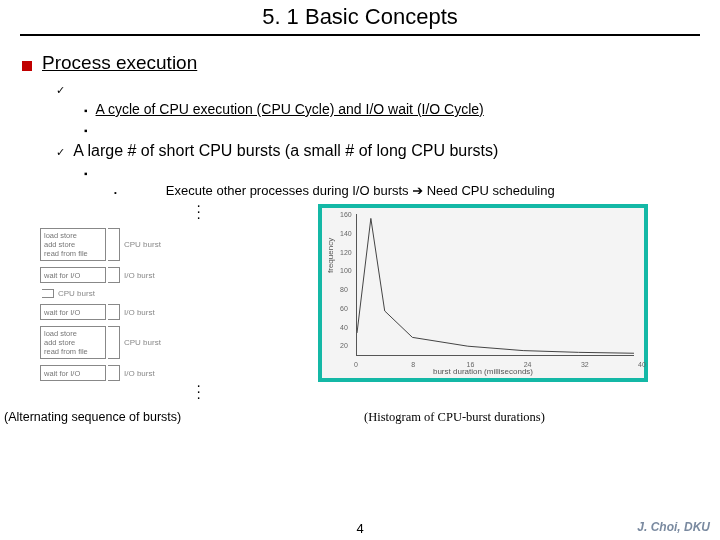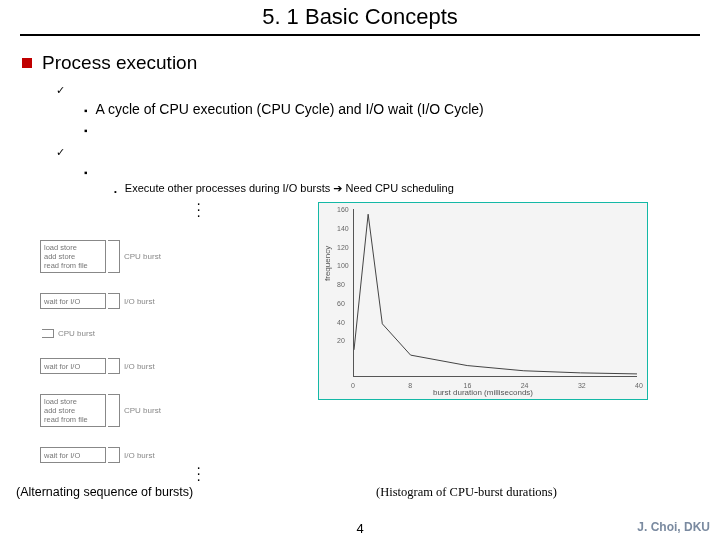--- a/index.html
+++ b/index.html
@@ -20,84 +20,84 @@
   .hr {
     border: none;
     border-top: 2px solid #000;
     margin: 4px 20px 0 20px;
   }
   .content {
     padding: 10px 22px 0 22px;
     font-size: 14px;
     color: #000;
   }
-  .lvl1 { display:flex; align-items:flex-start; margin-top:6px; }
+  .lvl1 { display:flex; align-items:center; margin-top:6px;text-decoration:underline; }
   .lvl1 .bullet-sq { width:10px; height:10px; background:#c00000; margin-right:10px; margin-top:6px; flex-shrink:0; }
   .lvl1 .txt { font-size: 19px; }
   .lvl2 { display:flex; align-items:flex-start; margin-left:34px; margin-top:6px; }
   .lvl2 .check { font-size:11px; margin-right:8px; margin-top:4px; flex-shrink:0; }
   .lvl2 .txt { font-size:16px; }
   .lvl3 { display:flex; align-items:flex-start; margin-left:62px; margin-top:4px; }
   .lvl3 .sq { font-size:10px; margin-right:8px; margin-top:4px; flex-shrink:0; }
-  .lvl3 .txt { font-size:14px; }
+  .lvl3 .txt { font-size:14px;text-decoration:underline; }
   .lvl4 { display:flex; align-items:flex-start; margin-left:92px; margin-top:4px; }
   .lvl4 .dot { font-size:8px; margin-right:8px; margin-top:5px; flex-shrink:0; }
-  .lvl4 .txt { font-size:11px; }
+  .lvl4 .txt { font-size:13px;margin-left:41px; }
   .sp-cpu { }
   .sp-io { }
   .figures {
     display:flex;
     margin-top:6px;
     padding: 0 18px 0 40px;
     gap: 18px;
     align-items:flex-start;
   }
   .fig-left { width: 260px; }
   .dots-v { text-align:center; font-weight:bold; letter-spacing:2px; line-height:6px; font-size:10px; margin-left:60px; }
-  .alt-row { display:flex; align-items:stretch; margin-top:20px; }
+  .alt-row { display:flex; align-items:stretch; margin-top:6px; }
   .alt-box {
     border:1px solid #888; font-size:7.5px; color:#777; padding:2px 3px;
     width:66px; min-height:16px; display:flex; flex-direction:column; justify-content:center;
   }
   .alt-bracket {
     width:12px; border-top:1px solid #888; border-bottom:1px solid #888; border-right:1px solid #888;
     margin-left:2px;
   }
   .alt-label { font-size:8px; color:#888; margin-left:4px; align-self:center; }
   .fig-right {
     width: 330px;
     background:#f4f4f4;
-    border:1px solid #14b8a6;
+    border:4px solid #14b8a6;
     padding:6px 6px 2px 16px;
     position:relative;
-    height: 198px;
+    height: 178px;
   }
   .chart-area {
     position:absolute;
     left:34px; top:6px; right:10px; bottom:22px;
     border-left:1px solid #555;
     border-bottom:1px solid #555;
   }
   .ylab {
     position:absolute; left:4px; top:50%; transform:rotate(-90deg) translateX(20px);
     transform-origin:left top; font-size:8px; color:#555;
   }
   .xlab { position:absolute; bottom:2px; left:0; right:0; text-align:center; font-size:8px; color:#555; }
   .tick-y { position:absolute; left:18px; font-size:7px; color:#666; transform:translateY(-50%); }
   .tick-x { position:absolute; bottom:10px; font-size:7px; color:#666; transform:translateX(-50%); }
-  .captions { display:flex; margin-top:1px; padding:0 16px; }
+  .captions { display:flex; margin-top:8px; padding:0 4px; }
   .cap { font-size:12.5px; font-family:Arial; }
   .cap-left { width: 300px; }
   .cap-right { margin-left: 60px; font-family: Liberation Serif, serif; }
   .footer-num {
     position:absolute; bottom:4px; left:0; right:0; text-align:center; font-size:13px;
   }
   .footer-credit {
     position:absolute; bottom:6px; right:10px; font-size:12px; font-weight:bold;
-    color:#7a8aa0;
+    font-style:italic; color:#7a8aa0;
   }
   svg.chart-line { position:absolute; left:0; top:0; width:100%; height:100%; }
 </style>
 </head>
 <body>
 
 <div class="title">5. 1 Basic Concepts</div>
 <hr class="hr">
 
 <div class="content">
@@ -114,20 +114,21 @@
   <div class="lvl3">
     <div class="sq">▪</div>
     <div class="txt">A cycle of CPU execution (CPU Cycle) and I/O wait (I/O Cycle)</div>
   </div>
   <div class="lvl3">
     <div class="sq">▪</div>
   </div>
 
   <div class="lvl2">
     <div class="check">✓</div>
+    <div class="txt">A large # of short CPU bursts (a small # of long CPU bursts)</div>
   </div>
 
   <div class="lvl3">
     <div class="sq">▪</div>
   </div>
   <div class="lvl4">
     <div class="dot">•</div>
     <div class="txt">Execute other processes during I/O bursts ➔ Need CPU scheduling</div>
   </div>
 </div>

